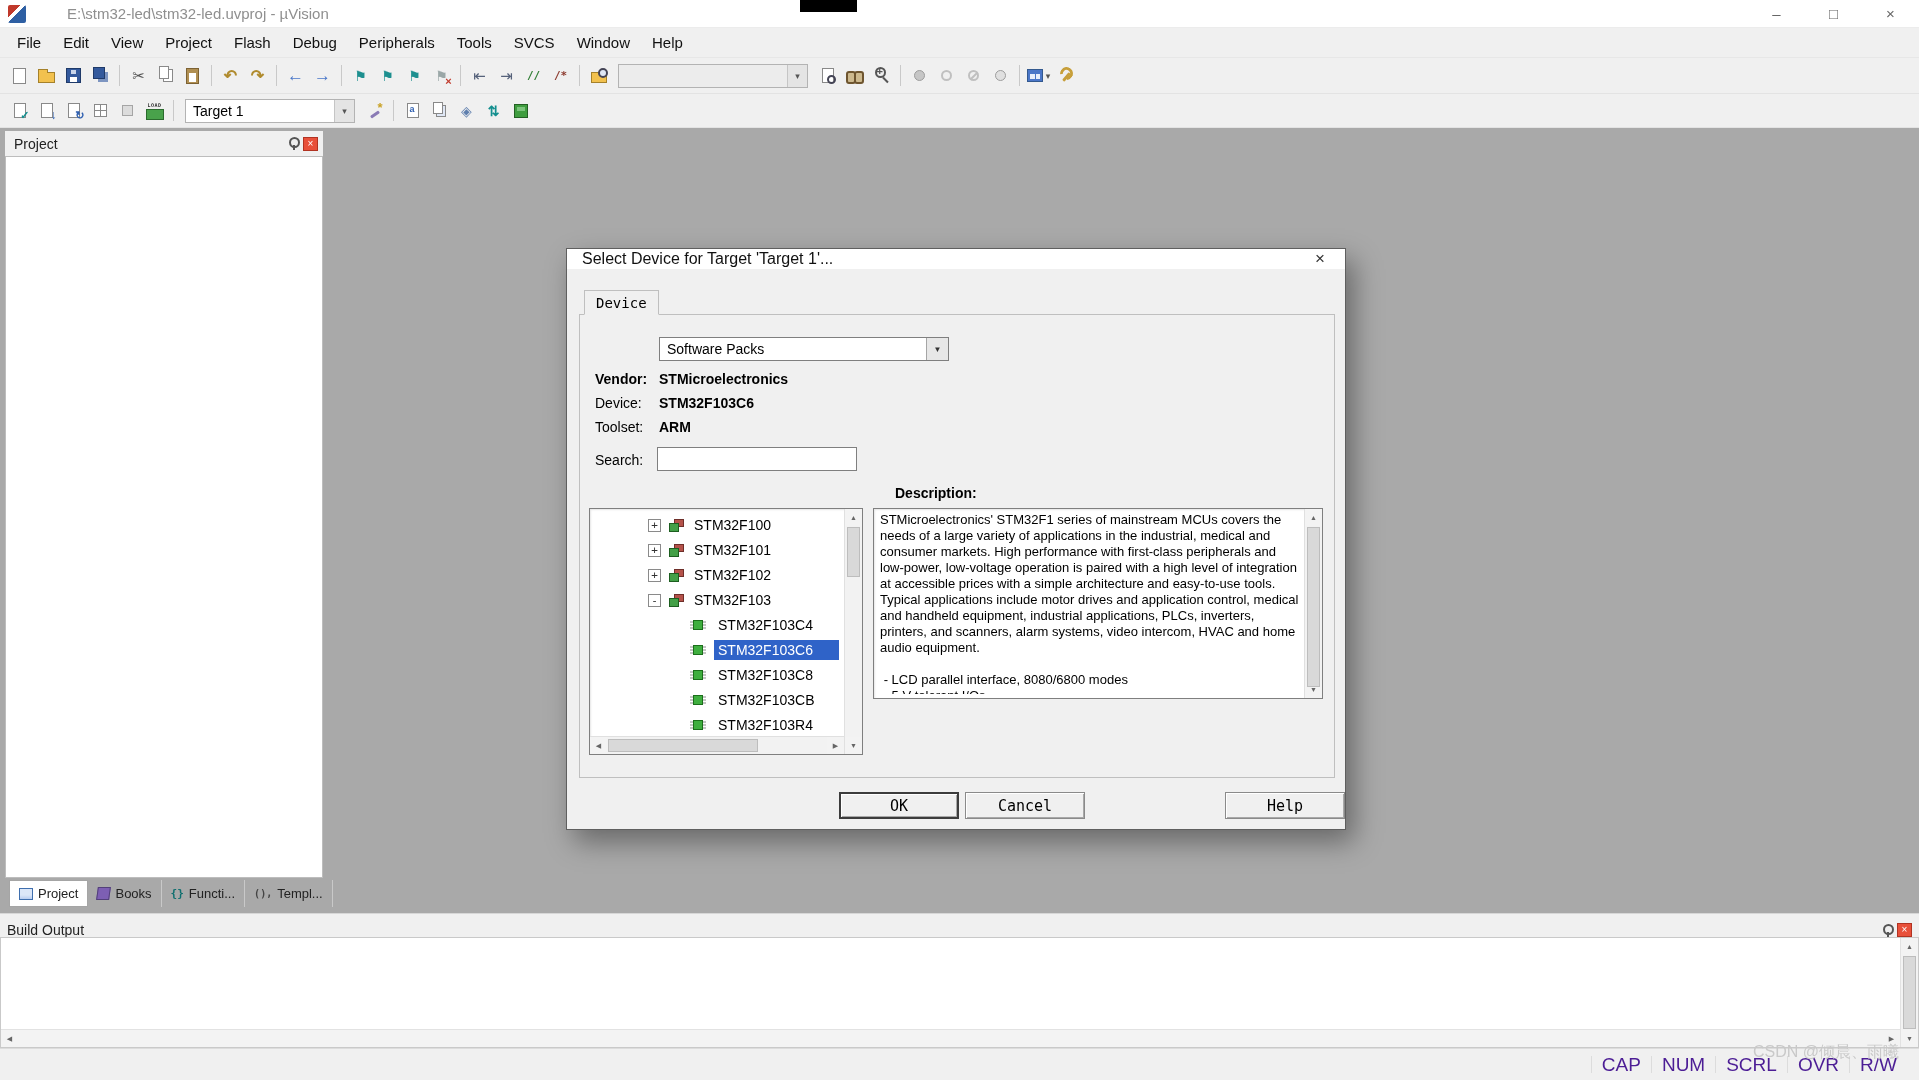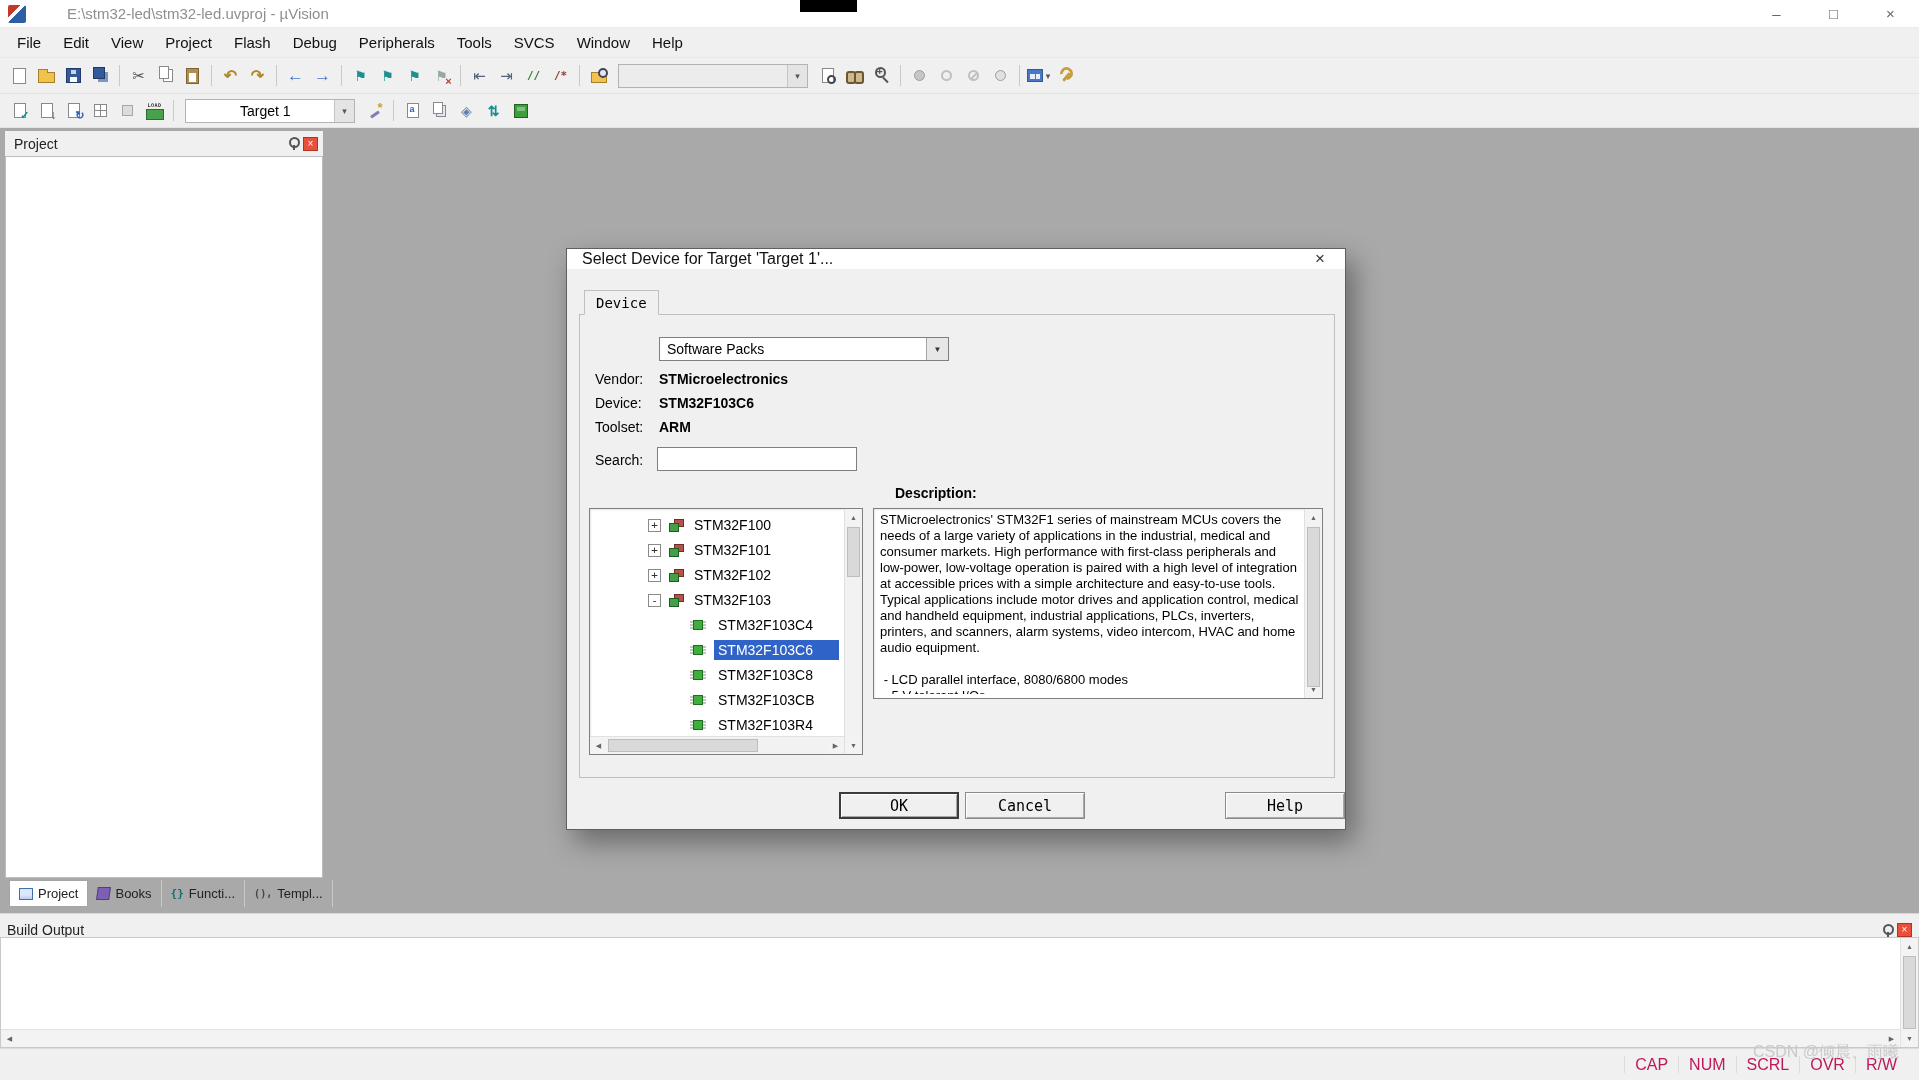--- a/index.html
+++ b/index.html
@@ -151,21 +151,21 @@
                        border:1px solid #c9c9c9; z-index:5; }
   .sbtn { position:absolute; display:flex; align-items:center; justify-content:center;
           font-size:7px; color:#666; background:#f3f3f3; }
   #bo-vsb { position:absolute; right:0; top:0; width:18px; bottom:0; background:#f3f3f3; border-left:1px solid #e2e2e2; }
   #bo-hsb { position:absolute; left:0; bottom:0; right:18px; height:18px; background:#f3f3f3; border-top:1px solid #e2e2e2; }
   .sb-thumb { position:absolute; background:#d9d9d9; border:1px solid #bdbdbd; }
 
   
   #statusbar { position:absolute; left:0; bottom:0; right:0; height:32px; background:#f0f0f0;
                border-top:1px solid #dcdcdc; display:flex; align-items:center; justify-content:flex-end;
-               font-size:16px; color:#be185d; padding-right:12px; z-index:5; }
+               font-size:19px; color:#4c1d95; padding-right:12px; z-index:5; }
   .sb-item { padding:0 10px; border-left:1px solid #dcdcdc; height:17px; display:flex; align-items:center; }
   #watermark { position:absolute; right:20px; top:1042px; font-size:16px; color:#c9c9c9; z-index:40; }
 
   
   #dialog { position:absolute; left:566px; top:248px; width:780px; height:582px; background:#f0f0f0;
             border:1px solid #5f5f5f; box-shadow:8px 12px 26px rgba(0,0,0,.38); z-index:100; }
   .dlg-titlebar { height:20px; background:#fff; display:flex; align-items:center; padding-left:15px;
                   font-size:16px; color:#111; }
   .dlg-close { margin-left:auto; width:50px; height:100%; display:flex; align-items:center;
                justify-content:center; font-size:17px; color:#333; }
@@ -352,21 +352,21 @@
       <span class="tb-btn">
         <span class="gi g-batch"></span>
       </span>
       <span class="tb-btn">
         <span class="gi g-stop"></span>
       </span>
       <span class="tb-btn">
         <span class="gi g-load">LOAD</span>
       </span>
       <span class="tb-sep"></span>
-      <div class="tb-combo" style="width: 170px; padding-left: 47px;">
+      <div class="tb-combo" style="width: 170px;">
         <span class="txt">Target 1</span>
         <span class="drop">▾</span>
       </div>
       <span class="tb-btn">
         <span class="gi g-wand"></span>
       </span>
       <span class="tb-sep"></span>
       <span class="tb-btn">
         <span class="gi g-filesext"></span>
       </span>
@@ -448,21 +448,21 @@
       <span class="dlg-close">×</span>
     </div>
     <div class="dlg-tab">Device</div>
     <div class="dlg-page"></div>
 
     <div class="dlg-combo">
       <span class="txt">Software Packs</span>
       <span class="btn">▼</span>
     </div>
 
-    <span class="dlg-label" style="left:28px;top:122px;">Vendor:</span>
+    <span class="dlg-label" style="left:28px;top:122px;font-weight:bold;">Vendor:</span>
     <span class="dlg-value" style="left:92px;top:122px;">STMicroelectronics</span>
     <span class="dlg-label" style="left:28px;top:146px;">Device:</span>
     <span class="dlg-value" style="left:92px;top:146px;">STM32F103C6</span>
     <span class="dlg-label" style="left:28px;top:170px;">Toolset:</span>
     <span class="dlg-value" style="left:92px;top:170px;">ARM</span>
 
     <span class="dlg-label" style="left:28px;top:203px;">Search:</span>
     <input class="d lg-input dlg-input" type="text" value="" style="">
 
     <span class="dlg-label" style="left:328px;top:236px;font-weight:bold;">Description:</span>

